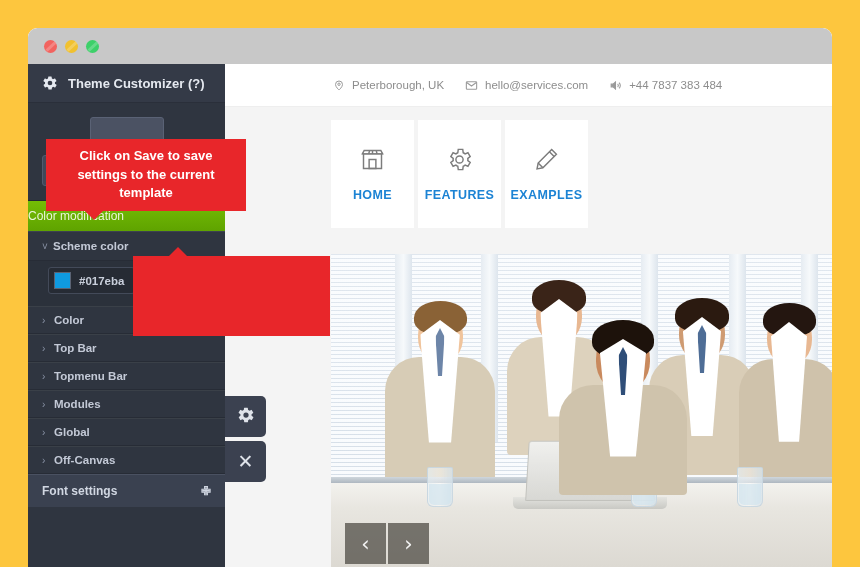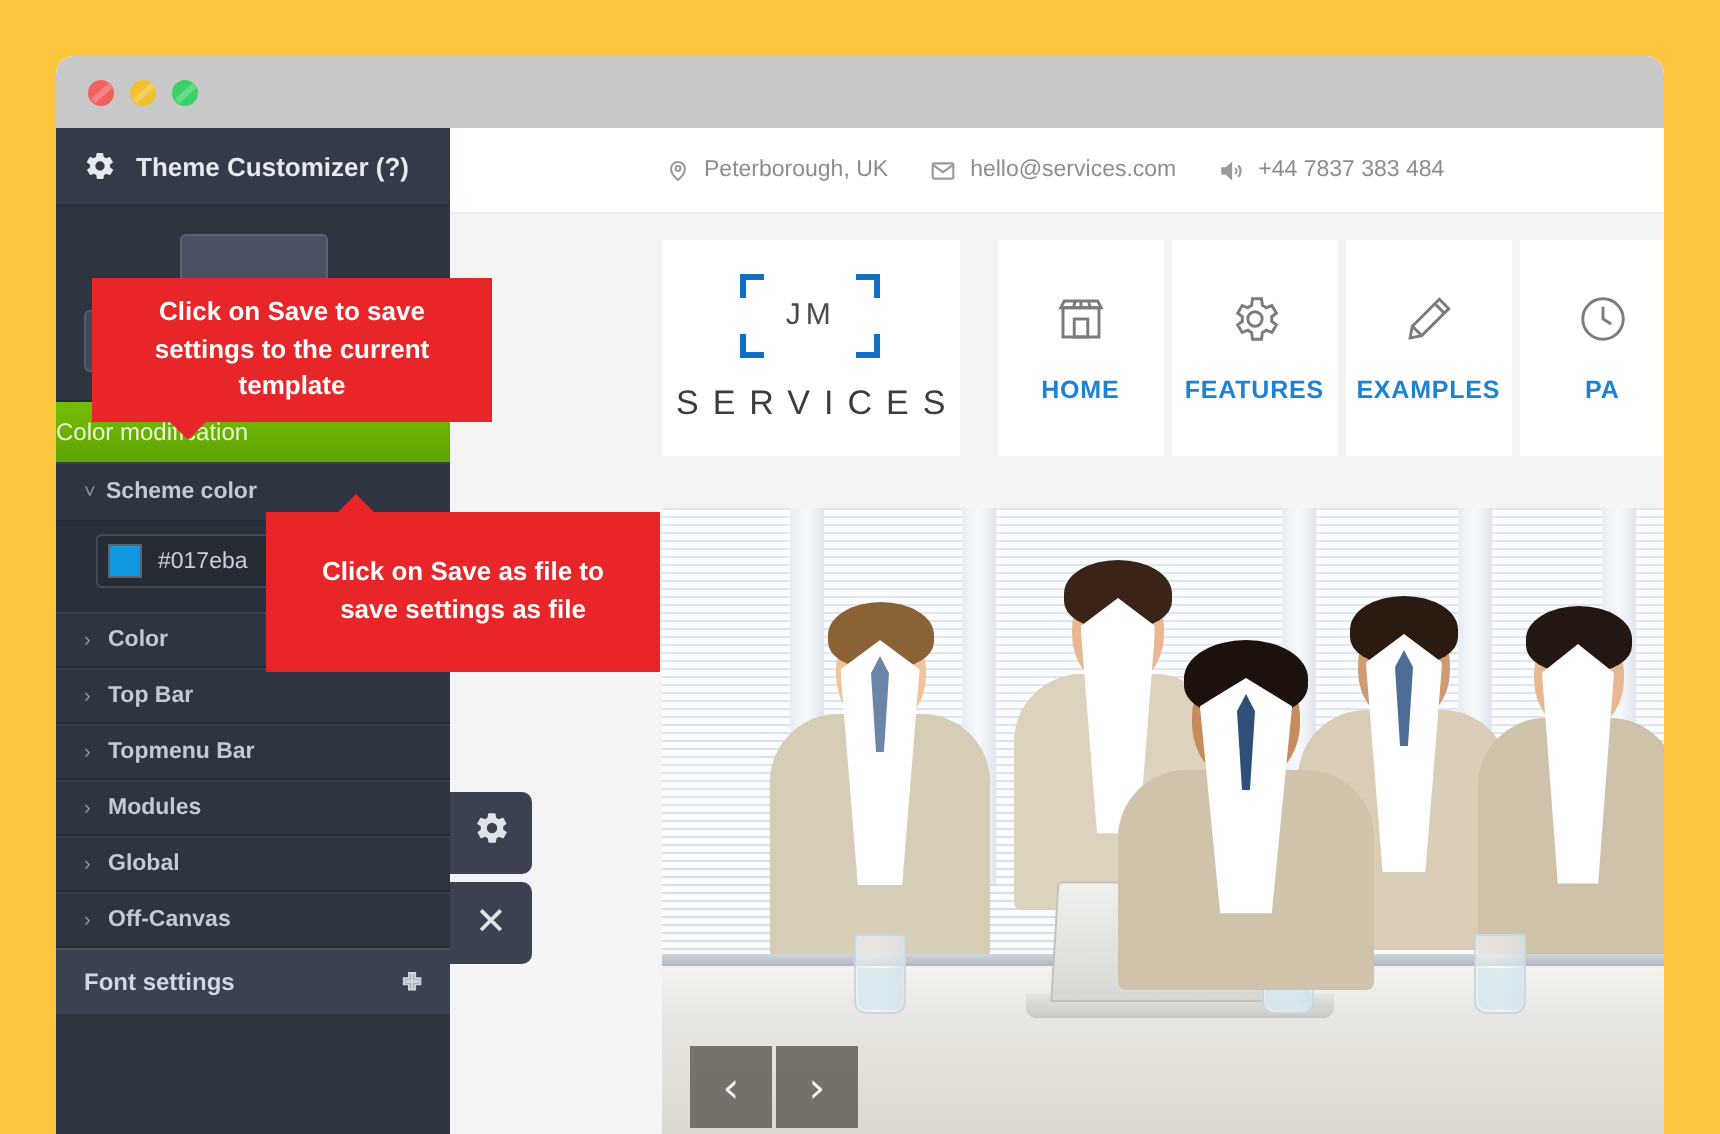--- a/index.html
+++ b/index.html
@@ -172,21 +172,21 @@
     border: 1px solid #434a59;
     border-radius: 3px;
     padding: 4px 10px 4px 5px;
     cursor: pointer;
   }
   .swatch {
     width: 17px; height: 17px;
     border: 1px solid #5b6374;
     margin-right: 8px;
   }
-  .color-val { color: #c9cfdb; font-size: 11.5px; }
+  .color-val { color: #c9cfdb; font-size: 11.5px; font-weight: bold; }
 
   .menu-row {
     border-bottom: 1px solid #272c36;
     border-top: 1px solid #3a4048;
     padding: 7px 14px;
     display: flex;
     align-items: center;
     color: #c3c9d6;
     font-size: 11.5px;
     font-weight: bold;
@@ -608,30 +608,20 @@
               <path d="M16 9.2a4 4 0 0 1 0 5.6"></path>
               <path d="M18.6 6.6a7.6 7.6 0 0 1 0 10.8"></path>
             </svg>
           </span>
           <span>+44 7837 383 484</span>
         </span>
       </div>
 
       <div id="header-strip">
 
-        <div id="logo-card">
-          <div class="logo-mark">
-            <span class="brack tl"></span>
-              <span class="brack tr"></span>
-            <span class="brack bl"></span>
-              <span class="brack br"></span>
-            <span class="logo-jm">JM</span>
-          </div>
-          <div class="logo-word">SERVICES</div>
-        </div>
 
         <div id="nav-cards">
 
           <div class="nav-card">
             <span class="nav-ico">
               <svg width="27" height="27" viewBox="0 0 24 24" fill="none" stroke="#7c7c7c" stroke-width="1.3">
                 <path d="M3 7l1.6-3h14.8L21 7z"></path>
                 <path d="M4 7v13h16V7"></path>
                 <path d="M3 7h18"></path>
                 <path d="M6.2 7v0M9.4 4.2L8.6 7M12 4.2V7M15.4 4.2l.6 2.8"></path>
@@ -655,29 +645,20 @@
             <span class="nav-ico">
               <svg width="27" height="27" viewBox="0 0 24 24" fill="none" stroke="#7c7c7c" stroke-width="1.3">
                 <path d="M16.6 3.2l4.2 4.2-12 12-5.2 1 1-5.2z"></path>
                 <path d="M14.6 5.2l4.2 4.2"></path>
                 <path d="M4.6 15.2l4.2 4.2"></path>
               </svg>
             </span>
             <span class="nav-lbl">EXAMPLES</span>
           </div>
 
-          <div class="nav-card">
-            <span class="nav-ico">
-              <svg width="27" height="27" viewBox="0 0 24 24" fill="none" stroke="#7c7c7c" stroke-width="1.3">
-                <circle cx="12" cy="12" r="9"></circle>
-                <path d="M12 6.6V12l3.6 2.2"></path>
-              </svg>
-            </span>
-            <span class="nav-lbl">PA</span>
-          </div>
 
         </div>
       </div>
 
       <div id="slider">
         <div id="blinds"></div>
         <div class="mullion" style="left:64px;"></div>
         <div class="mullion" style="left:150px;"></div>
         <div class="mullion" style="left:310px;"></div>
         <div class="mullion" style="left:398px;"></div>
@@ -745,15 +726,14 @@
     </div>
   </div>
 </div>
 
 <div class="tooltip" id="tip-save">
   <span>Click on Save to save settings to the current template</span>
   <span class="tail"></span>
 </div>
 
 <div class="tooltip" id="tip-savefile">
-  <span>Click on Save as file to save settings as file</span>
   <span class="tail"></span>
 </div>
 
 </body></html>

